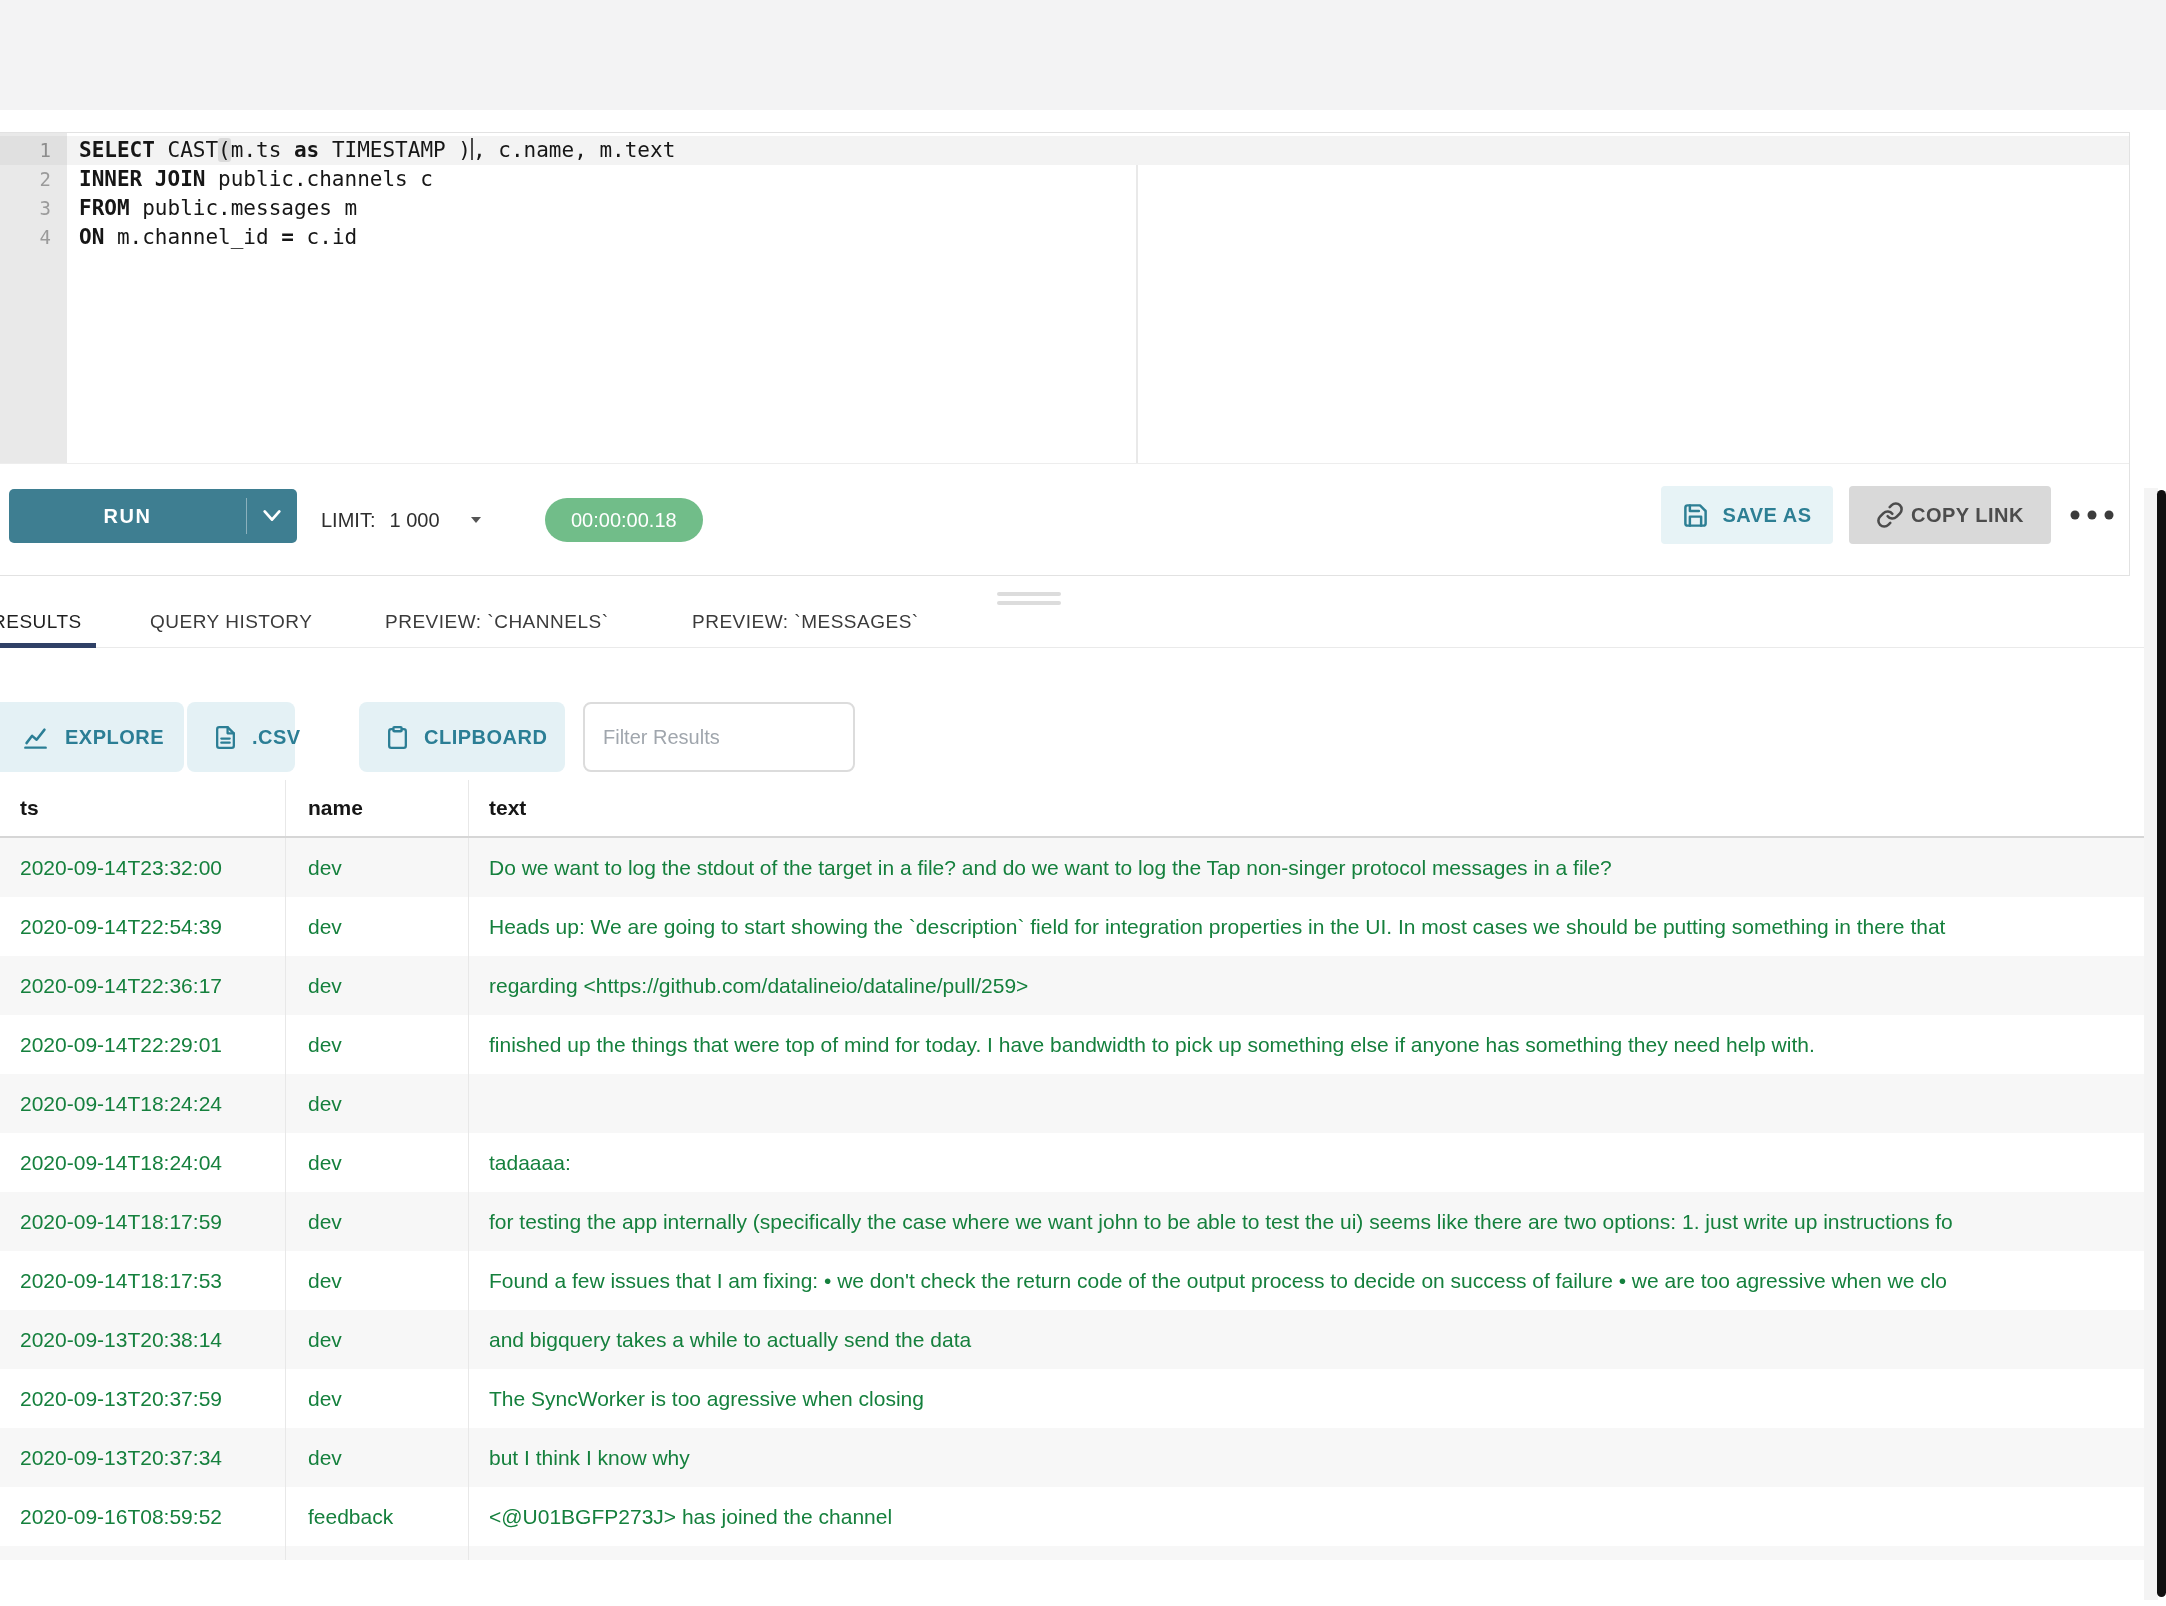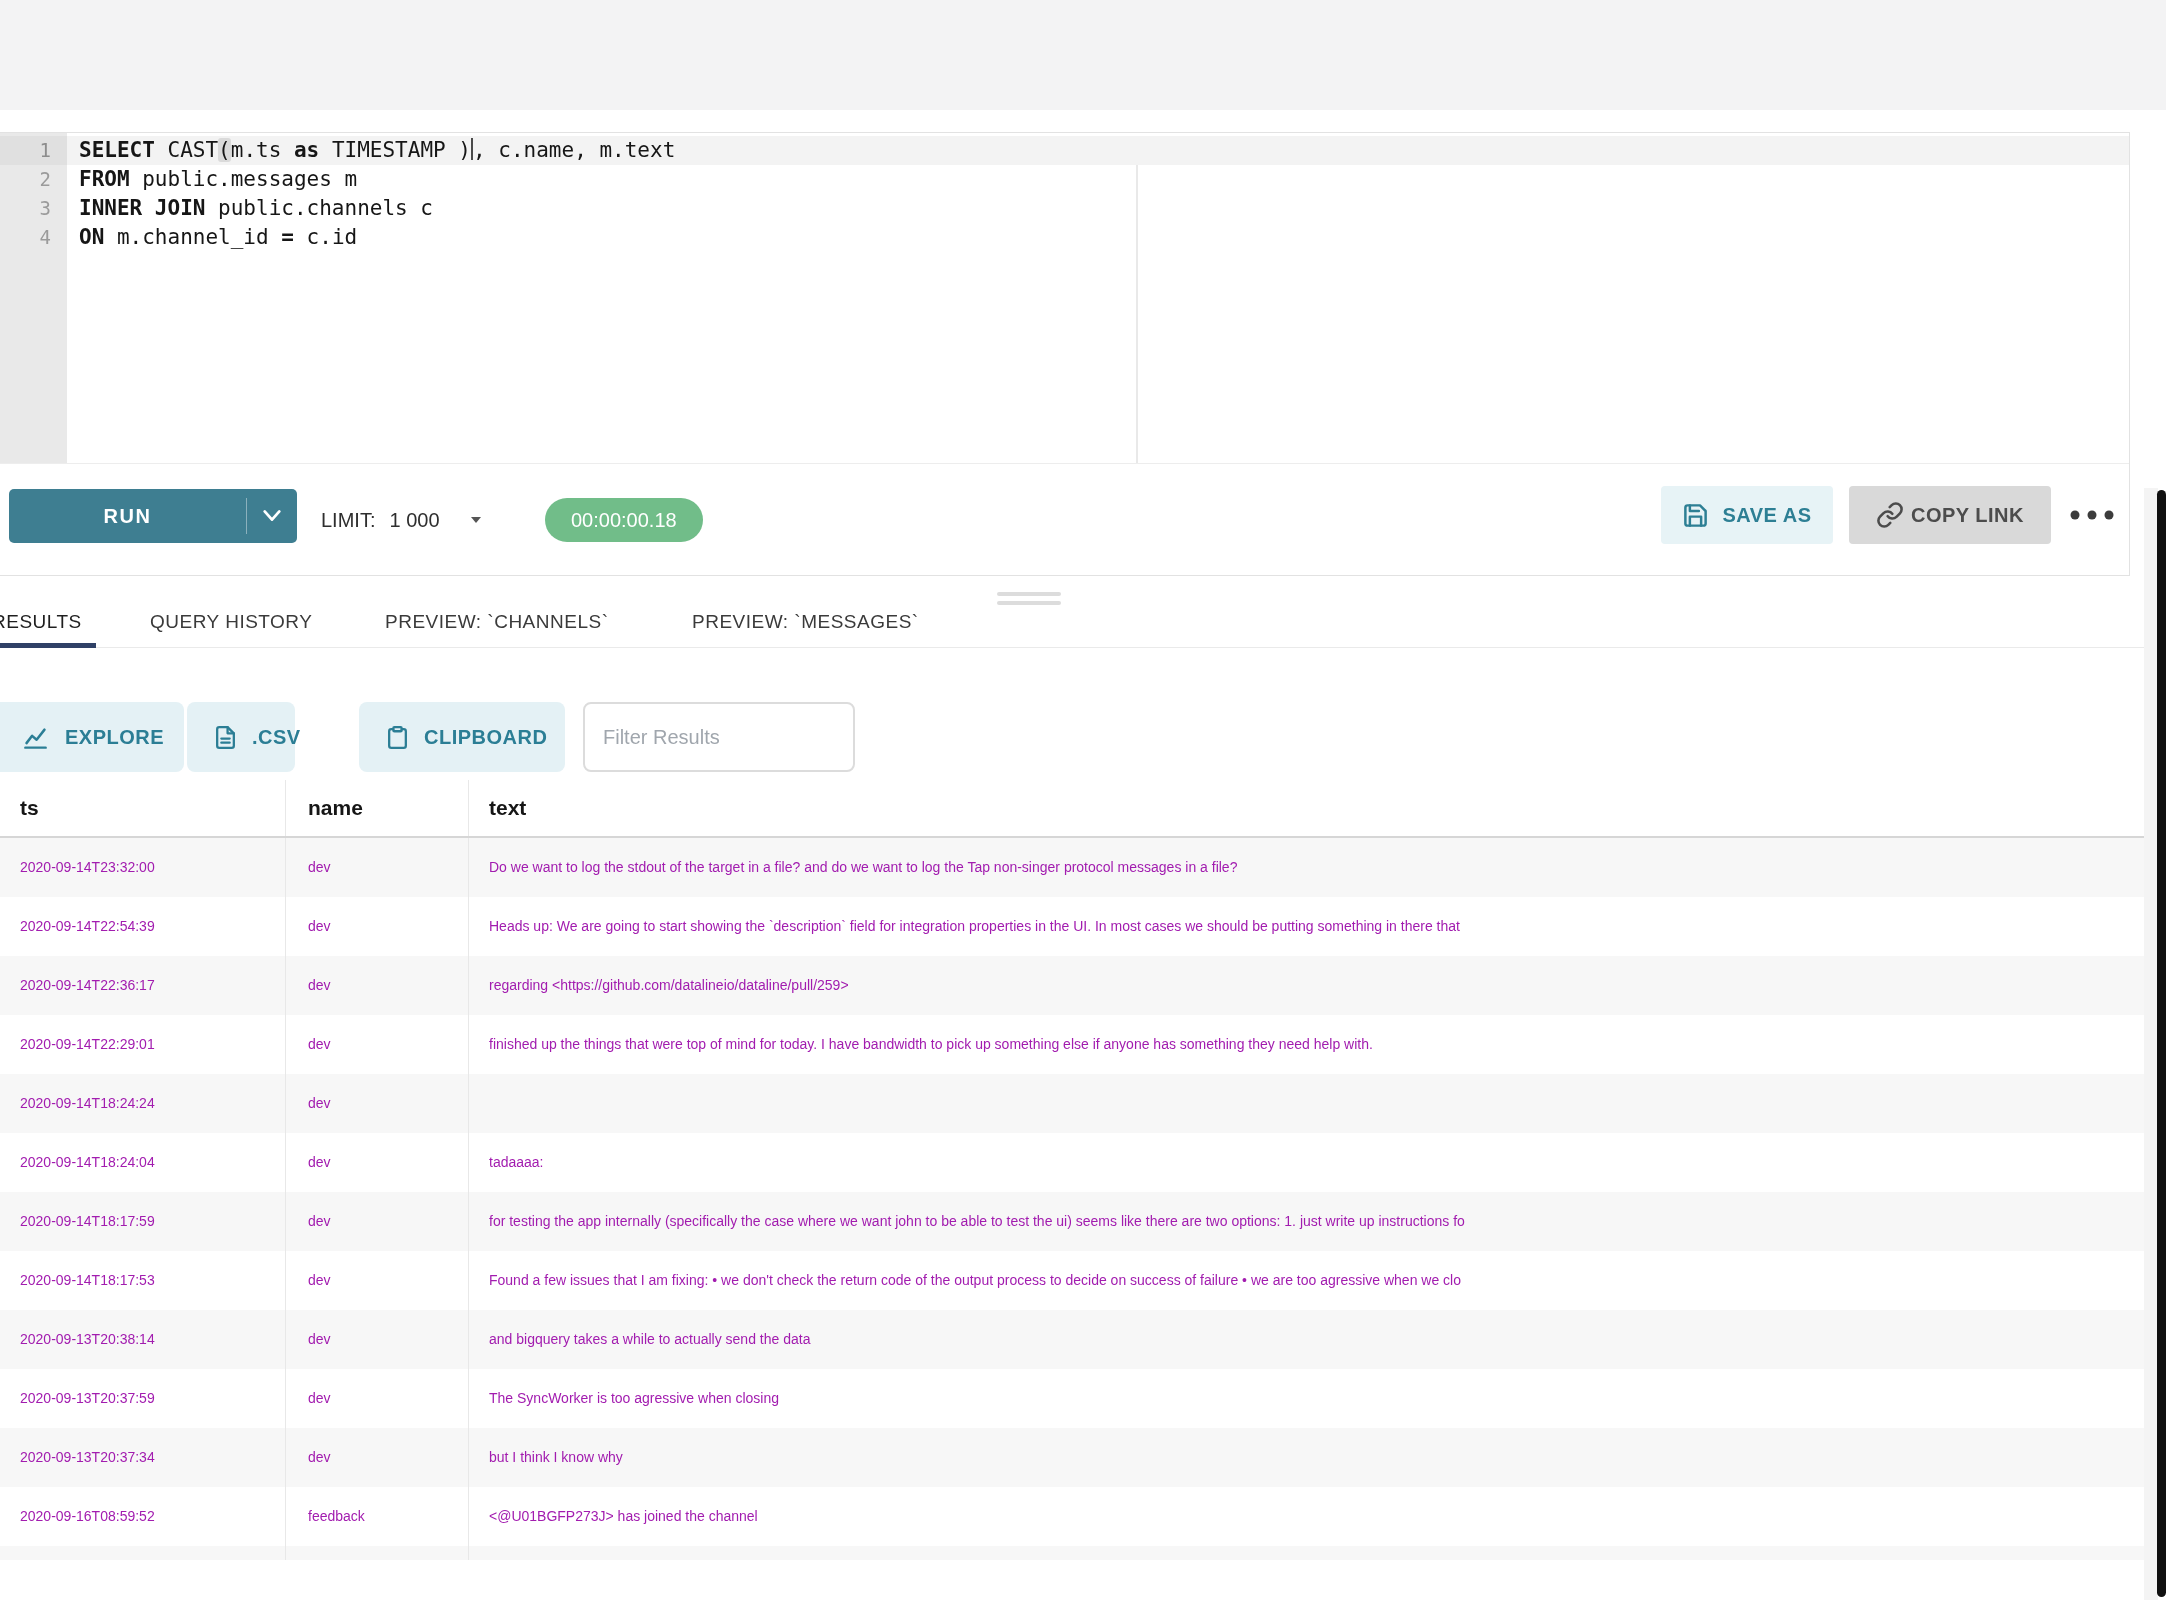--- a/index.html
+++ b/index.html
@@ -76,21 +76,21 @@
   .filter-input { position:absolute; left:583px; top:0; width:272px; height:70px;
                   border:2px solid #dcdcdc; border-radius:8px; font-size:20px; padding:0 18px;
                   color:#333; outline:none; font-family:"Liberation Sans", sans-serif; }
   .filter-input::placeholder { color:#a0a6ad; }
 
   
   .rtable { position:absolute; left:0; top:780px; width:2146px; }
   .thead { display:grid; grid-template-columns:285px 183px 1fr; height:58px;
            border-bottom:2px solid #d6d6d6; background:#fff; }
   .thead .tcell { line-height:56px; font-weight:700; font-size:21px; color:#161616; }
-  .trow { display:grid; grid-template-columns:285px 183px 1fr; height:59px; font-size:14px; color:#a21caf; }
+  .trow { display:grid; grid-template-columns:285px 183px 1fr; height:59px; font-size:21px; color:#15803d; }
   .trow .tcell { line-height:59px; }
   .trow.odd { background:#f7f7f7; }
   .trow.partial { height:14px; }
   .tcell { padding-left:20px; overflow:hidden; white-space:nowrap; }
   .tcell.c1 { border-left:1px solid #e8e8e8; padding-left:22px; }
   .tcell.c2 { border-left:1px solid #e8e8e8; }
 
   
   .scroll-track { position:absolute; left:2144px; top:488px; width:14px; height:1112px; background:#f4f4f4; }
   .scroll-thumb { position:absolute; left:2157px; top:490px; width:9px; height:1107px;
@@ -108,22 +108,22 @@
     <div class="active-line"></div>
     <div class="print-margin"></div>
     <div class="gutter">
         <div class="gutter-num">1</div>
         <div class="gutter-num">2</div>
         <div class="gutter-num">3</div>
         <div class="gutter-num">4</div>
       </div>
     <div class="code">
         <div class="code-line"><span class="kw">SELECT</span><span> CAST</span><span class="brkt">(</span><span>m.ts </span><span class="kw">as</span><span> TIMESTAMP </span><span>)</span><span class="caret"></span><span>, c.name, m.text</span></div>
+        <div class="code-line"><span class="kw">INNER JOIN</span><span> public.channels c</span></div>
         <div class="code-line"><span class="kw">FROM</span><span> public.messages m</span></div>
-        <div class="code-line"><span class="kw">INNER JOIN</span><span> public.channels c</span></div>
         <div class="code-line"><span class="kw">ON</span><span> m.channel_id </span><span class="kw">=</span><span> c.id</span></div>
       </div>
   </div>
 
   <div class="toolbar">
     <div class="run-group">
       <div class="run-main">RUN</div>
       <div class="run-divider"></div>
       <div class="run-caret">
         <span class="icon">

